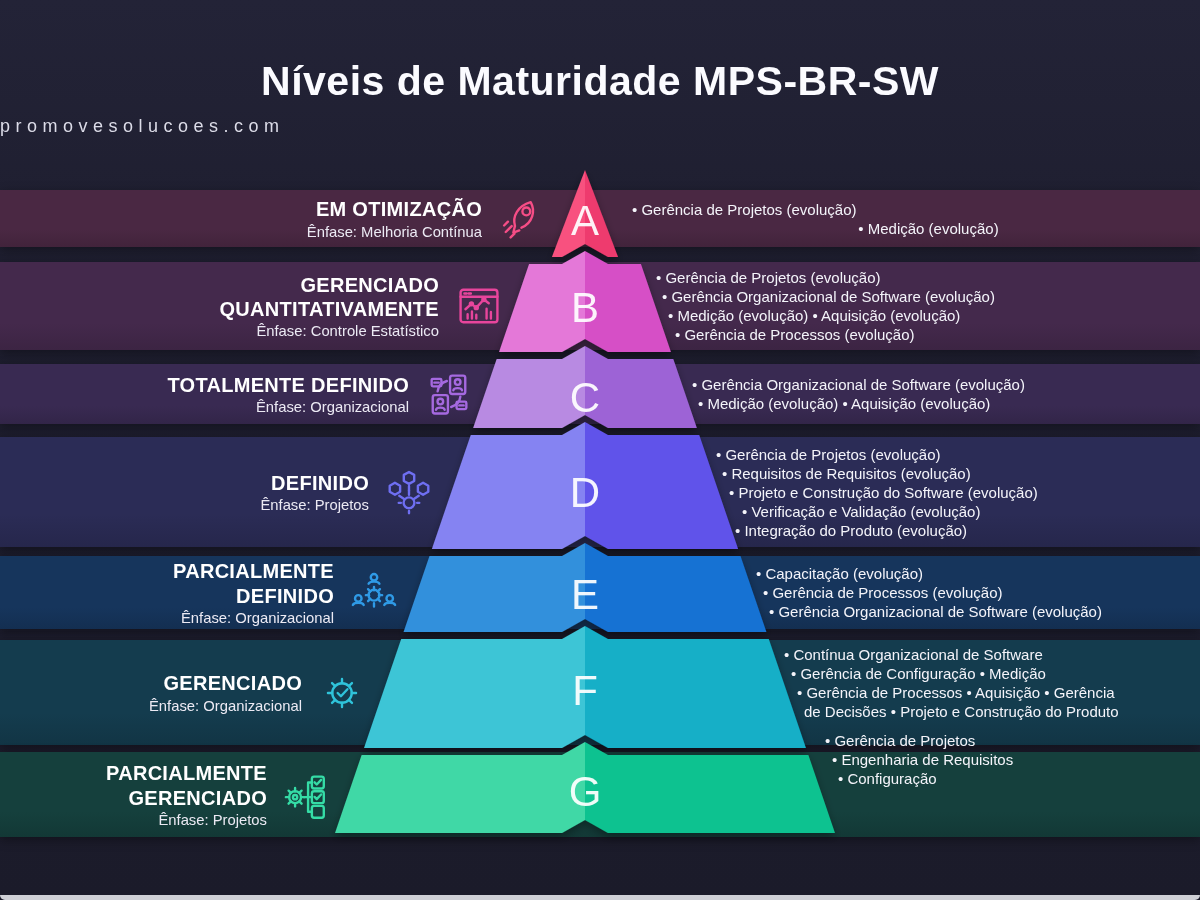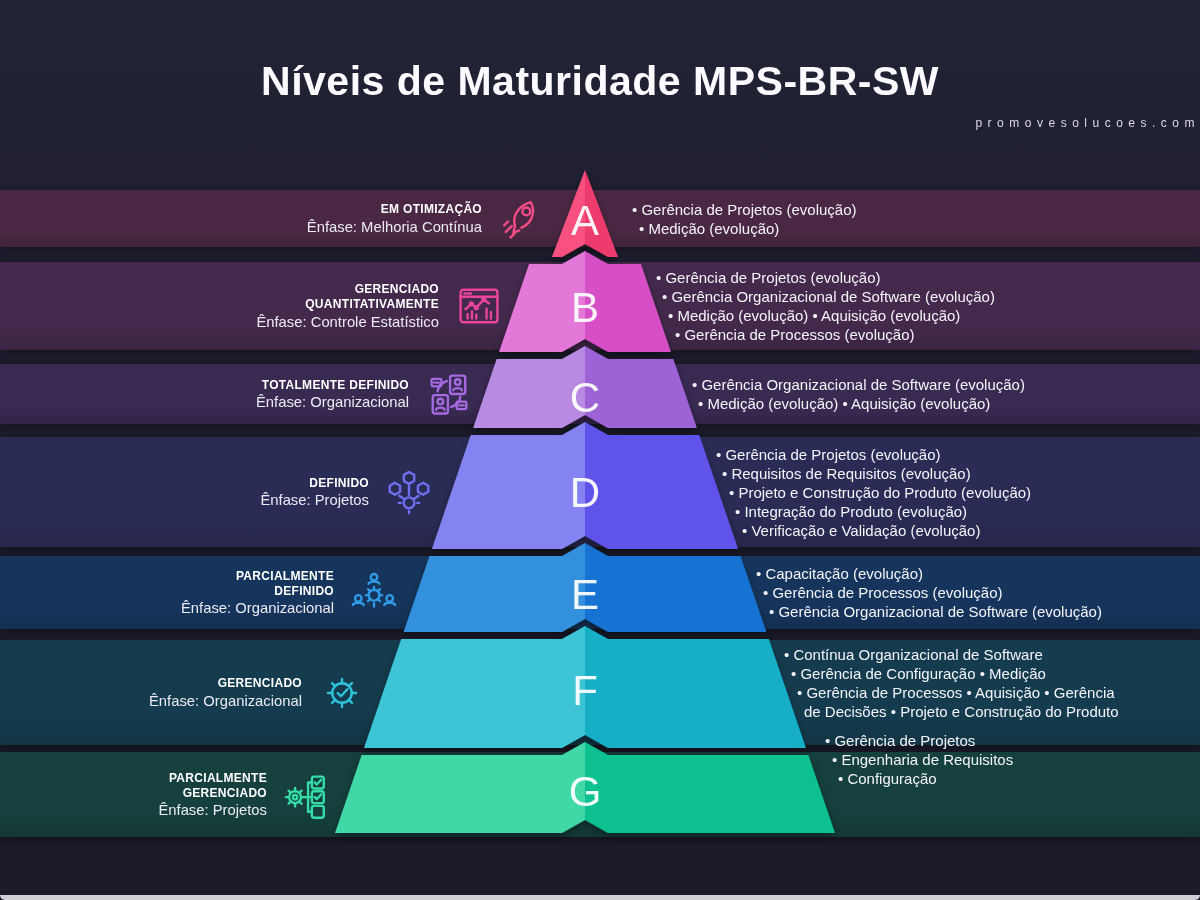--- a/index.html
+++ b/index.html
@@ -2,26 +2,26 @@
 <html><head>
 <meta charset="utf-8">
 <style>
   html,body{margin:0;padding:0;background:#10101c;}
   #canvas{position:relative;width:1200px;height:900px;overflow:hidden;
     font-family:"Liberation Sans",sans-serif;
     background:linear-gradient(180deg,#232337 0%,#1e1e2f 30%,#1b1b2a 100%);}
   .page-edge{position:absolute;left:0;right:0;bottom:0;height:5px;background:#cfd0d6;border-radius:0 0 8px 8px;}
   .page-title{position:absolute;top:58px;left:0;width:100%;text-align:center;
     color:#fbfbff;font-size:41px;font-weight:700;letter-spacing:.5px;}
-  .page-sub{position:absolute;top:116px;left:0;width:100%;text-align:right;
-    color:#dcdce8;font-size:12px;letter-spacing:5.5px;}
+  .page-sub{position:absolute;top:116px;left:0;width:100%;text-align:left;
+    color:#dcdce8;font-size:18px;letter-spacing:5.5px;}
   .stripe{position:absolute;left:0;width:1200px;box-shadow:0 3px 10px rgba(0,0,0,.35);}
   .label-wrap{position:absolute;display:flex;align-items:center;justify-content:flex-end;gap:14px;left:0;}
   .label-text{text-align:right;color:#fff;}
-  .label-title{font-size:12px;font-weight:700;letter-spacing:.3px;white-space:pre-line;line-height:1.22;}
+  .label-title{font-size:20px;font-weight:700;letter-spacing:.3px;white-space:pre-line;line-height:1.22;}
   .label-sub{font-size:14.8px;color:#eceaf4;font-weight:400;margin-top:2px;white-space:pre-line;}
   .level-icon{flex:0 0 auto;display:flex;align-items:center;}
   .level-icon svg{display:block;}
   .items{position:absolute;left:585px;width:615px;}
   .item-line{color:#f4f4fa;font-size:15px;line-height:19px;white-space:nowrap;}
   #pyramid-svg{position:absolute;left:0;top:0;pointer-events:none;}
   .seg-letter{font-family:"Liberation Sans",sans-serif;font-weight:300;font-size:42px;
     fill:rgba(255,255,255,.93);}
 </style>
 </head>
@@ -41,21 +41,21 @@
           <svg width="52" height="52" viewBox="0 0 48 48" fill="none" stroke="#f64d86" stroke-width="2.2" stroke-linecap="round" stroke-linejoin="round">
             <circle cx="28" cy="17" r="3.6"></circle>
             <path d="M17.5 30.5c-2.5-9 2.5-18.5 14.5-22 4.5 8 2 19-8.5 23.5"></path>
             <path d="M17.5 30.5l-1.5 6 5.5-2"></path>
             <path d="M9 36l5.5-5.5M7.5 30l3.5-3.5M13.5 41l3.5-3.5"></path>
           </svg>
         </span>
       </div>
       <div class="items" style="top: 199.5px;">
         <div class="item-line" style="margin-left: 47px;">• Gerência de Projetos (evolução)</div>
-        <div class="item-line" style="margin-left: 54px;">• Medição (evolução)</div>
+        <div class="item-line" style="margin-left: 72px; text-align: center;">• Medição (evolução)</div>
       </div>
       <div class="stripe" style="top: 262px; height: 88px; background: linear-gradient(rgb(68, 41, 76), rgb(68, 41, 76) 70%, rgba(0, 0, 0, 0.12)) rgb(68, 41, 76);"></div>
       <div class="label-wrap" style="top: 262px; height: 88px; width: 505px;">
         <div class="label-text">
           <div class="label-title">GERENCIADO
 QUANTITATIVAMENTE</div>
           <div class="label-sub">Ênfase: Controle Estatístico</div>
         </div>
         <span class="level-icon">
           <svg width="52" height="52" viewBox="0 0 48 48" fill="none" stroke="#e8459c" stroke-width="2.2" stroke-linecap="round" stroke-linejoin="round">
@@ -116,23 +116,23 @@
             <path d="M37 15.5l4.8 2.7v5.6L37 26.5l-4.8-2.7v-5.6z"></path>
             <circle cx="24" cy="34" r="5"></circle>
             <path d="M24 26.5v-4M24 41.5v2M16.5 34h-2M31.5 34h2"></path>
             <path d="M24 18.5v4M15 27.5l4.5 3M33 27.5l-4.5 3"></path>
           </svg>
         </span>
       </div>
       <div class="items" style="top: 444.5px;">
         <div class="item-line" style="margin-left: 131px;">• Gerência de Projetos (evolução)</div>
         <div class="item-line" style="margin-left: 137px;">• Requisitos de Requisitos (evolução)</div>
-        <div class="item-line" style="margin-left: 144px;">• Projeto e Construção do Produto (evolução)</div>
+        <div class="item-line" style="margin-left: 144px;">• Projeto e Construção do Software (evolução)</div>
+        <div class="item-line" style="margin-left: 157px;">• Verificação e Validação (evolução)</div>
         <div class="item-line" style="margin-left: 150px;">• Integração do Produto (evolução)</div>
-        <div class="item-line" style="margin-left: 157px;">• Verificação e Validação (evolução)</div>
       </div>
       <div class="stripe" style="top: 556px; height: 73px; background: linear-gradient(rgb(22, 53, 92), rgb(22, 53, 92) 70%, rgba(0, 0, 0, 0.12)) rgb(22, 53, 92);"></div>
       <div class="label-wrap" style="top: 556px; height: 73px; width: 400px;">
         <div class="label-text">
           <div class="label-title">PARCIALMENTE
 DEFINIDO</div>
           <div class="label-sub">Ênfase: Organizacional</div>
         </div>
         <span class="level-icon">
           <svg width="52" height="52" viewBox="0 0 48 48" fill="none" stroke="#2f9ae6" stroke-width="2.2" stroke-linecap="round" stroke-linejoin="round">

